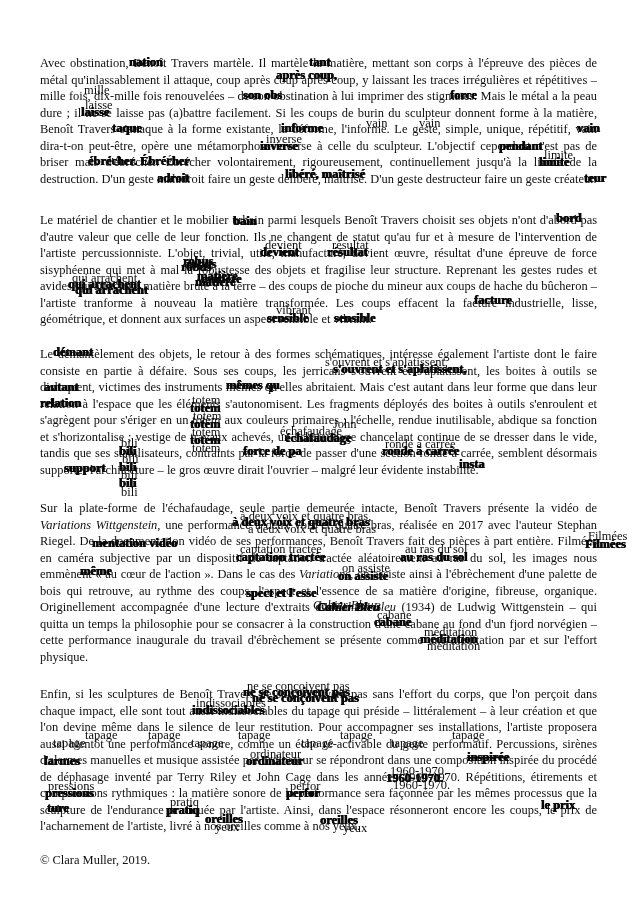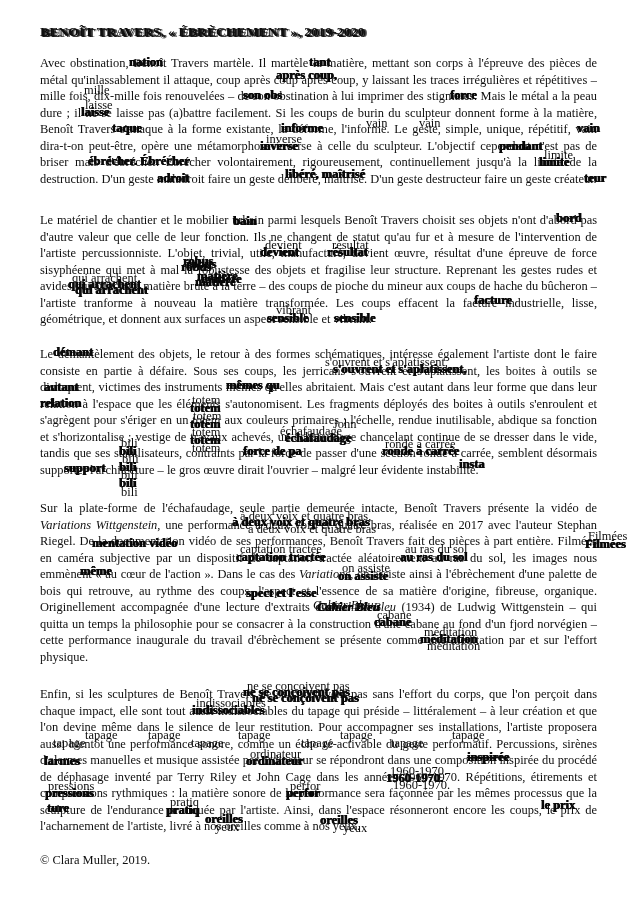--- a/index.html
+++ b/index.html
@@ -33,21 +33,20 @@
     font-size:12.45px;line-height:13px;color:#0a0a0a;
   }
   .ov.hv{font-weight:bold;text-shadow:.6px .3px 0 #000, -.3px .1px 0 rgba(0,0,0,.8);}
   .ov.it{font-style:italic;}
   .ov.st{text-decoration:line-through;}
 </style>
 </head>
 <body>
 
 <div class="page">
-  <div class="title">BENOÎT TRAVERS, « ÉBRÈCHEMENT », 2019-2020</div>
 
   <div class="para" style="top:55px"><span>Avec obstination, Benoît Travers martèle. Il martèle la matière, mettant son corps à l'épreuve des pièces de métal qu'inlassablement il attaque, coup après coup après coup, y laissant les traces irrégulières et répétitives – mille fois, dix-mille fois renouvelées – de son obstination à lui imprimer des stigmates. Mais le métal a la peau dure ; il ne se laisse pas (a)battre facilement. Si les coups de burin du sculpteur donnent forme à la matière, Benoît Travers s'attaque à la forme existante, la déforme, l'informe. Le geste, simple, unique, répétitif, vain dira-t-on peut-être, opère une métamorphose inverse à celle du sculpteur. L'objectif cependant n'est pas de briser mais d'ébrécher. Ébrécher volontairement, rigoureusement, continuellement jusqu'à la limite de la destruction. D'un geste maladroit faire un geste délibéré, maîtrisé. D'un geste destructeur faire un geste créateur.</span></div>
   <div class="para" style="top:212px"><span>Le matériel de chantier et le mobilier urbain parmi lesquels Benoît Travers choisit ses objets n'ont d'abord pas d'autre valeur que celle de leur fonction. Ils ne changent de statut qu'au fur et à mesure de l'intervention de l'artiste percussionniste. L'objet, trivial, utile, manufacturé, devient œuvre, résultat d'une épreuve de force sisyphéenne qui met à mal la robustesse des objets et fragilise leur structure. Reprenant les gestes rudes et avides qui arrachent matière brute à la terre – des coups de pioche du mineur aux coups de hache du bûcheron – l'artiste tranforme à nouveau la matière transformée. Les coups effacent la facture industrielle, lisse, géométrique, et donnent aux surfaces un aspect sensible et vibrant.</span></div>
   <div class="para" style="top:346px"><span>Le démantèlement des objets, le retour à des formes schématiques, intéresse également l'artiste dont le faire consiste en partie à défaire. Sous ses coups, les jerricans s'ouvrent et s'aplatissent, les boites à outils se disloquent, victimes des instruments mêmes qu'elles abritaient. Mais c'est autant dans leur forme que dans leur relation à l'espace que les éléments s'autonomisent. Les fragments déployés des boites à outils s'enroulent et s'agrègent pour s'ériger en un totem aux couleurs primaires ; l'échelle, rendue inutilisable, abdique sa fonction et s'horizontalise ; vestige de travaux achevés, un échafaudage chancelant continue de se dresser dans le vide, tandis que ses stabilisateurs, contraints par la force de passer d'une section ronde à carrée, semblent désormais supporter l'architecture – le gros œuvre dirait l'ouvrier –  malgré leur évidente instabilité.</span></div>
   <div class="para" style="top:500px"><span>Sur la plate-forme de l'échafaudage, seule partie demeurée intacte, Benoît Travers présente la vidéo de </span><span class="it">Variations Wittgenstein</span><span>, une performance à deux voix et quatre bras, réalisée en 2017 avec l'auteur Stephan Riegel. De la documentation vidéo de ses performances, Benoît Travers fait des pièces à part entière. Filmées en caméra subjective par un dispositif de captation tractée aléatoirement au ras du sol, les images nous emmènent « au cœur de l'action ». Dans le cas des </span><span class="it">Variations</span><span>, on assiste ainsi à l'ébrèchement d'une palette de bois qui retrouve, au rythme des coups, l'aspect et l'essence de sa matière d'origine, fibreuse, organique. Originellement accompagnée d'une lecture d'extraits du </span><span class="it">Cahier Bleu</span><span> (1934) de Ludwig Wittgenstein – qui quitta un temps la philosophie pour se consacrer à la construction d'une cabane au fond d'un fjord norvégien – cette performance inaugurale du travail d'ébrèchement se présente comme une méditation par et sur l'effort physique.</span></div>
   <div class="para" style="top:686px"><span>Enfin, si les sculptures de Benoît Travers ne se conçoivent pas sans l'effort du corps, que l'on perçoit dans chaque impact, elle sont tout aussi indissociables du tapage qui préside – littéralement – à leur création et que l'on devine même dans le silence de leur restitution. Pour accompagner ses installations, l'artiste proposera aussi bientôt une performance sonore, comme un écho ré-activable du geste performatif. Percussions, sirènes d'alarmes manuelles et musique assistée par ordinateur se répondront dans une composition inspirée du procédé de déphasage inventé par Terry Riley et John Cage dans les années 1960-1970. Répétitions, étirements et compressions rythmiques : la matière sonore de la performance sera façonnée par les mêmes processus que la sculpture de l'endurance pratiquée par l'artiste. Ainsi, dans l'espace résonneront encore les coups, le prix de l'acharnement de l'artiste, livré à nos oreilles comme à nos yeux.</span></div>
 
   <div class="footer">© Clara Muller, 2019.</div>
 
   <div class="ov-layer" id="overlays">

